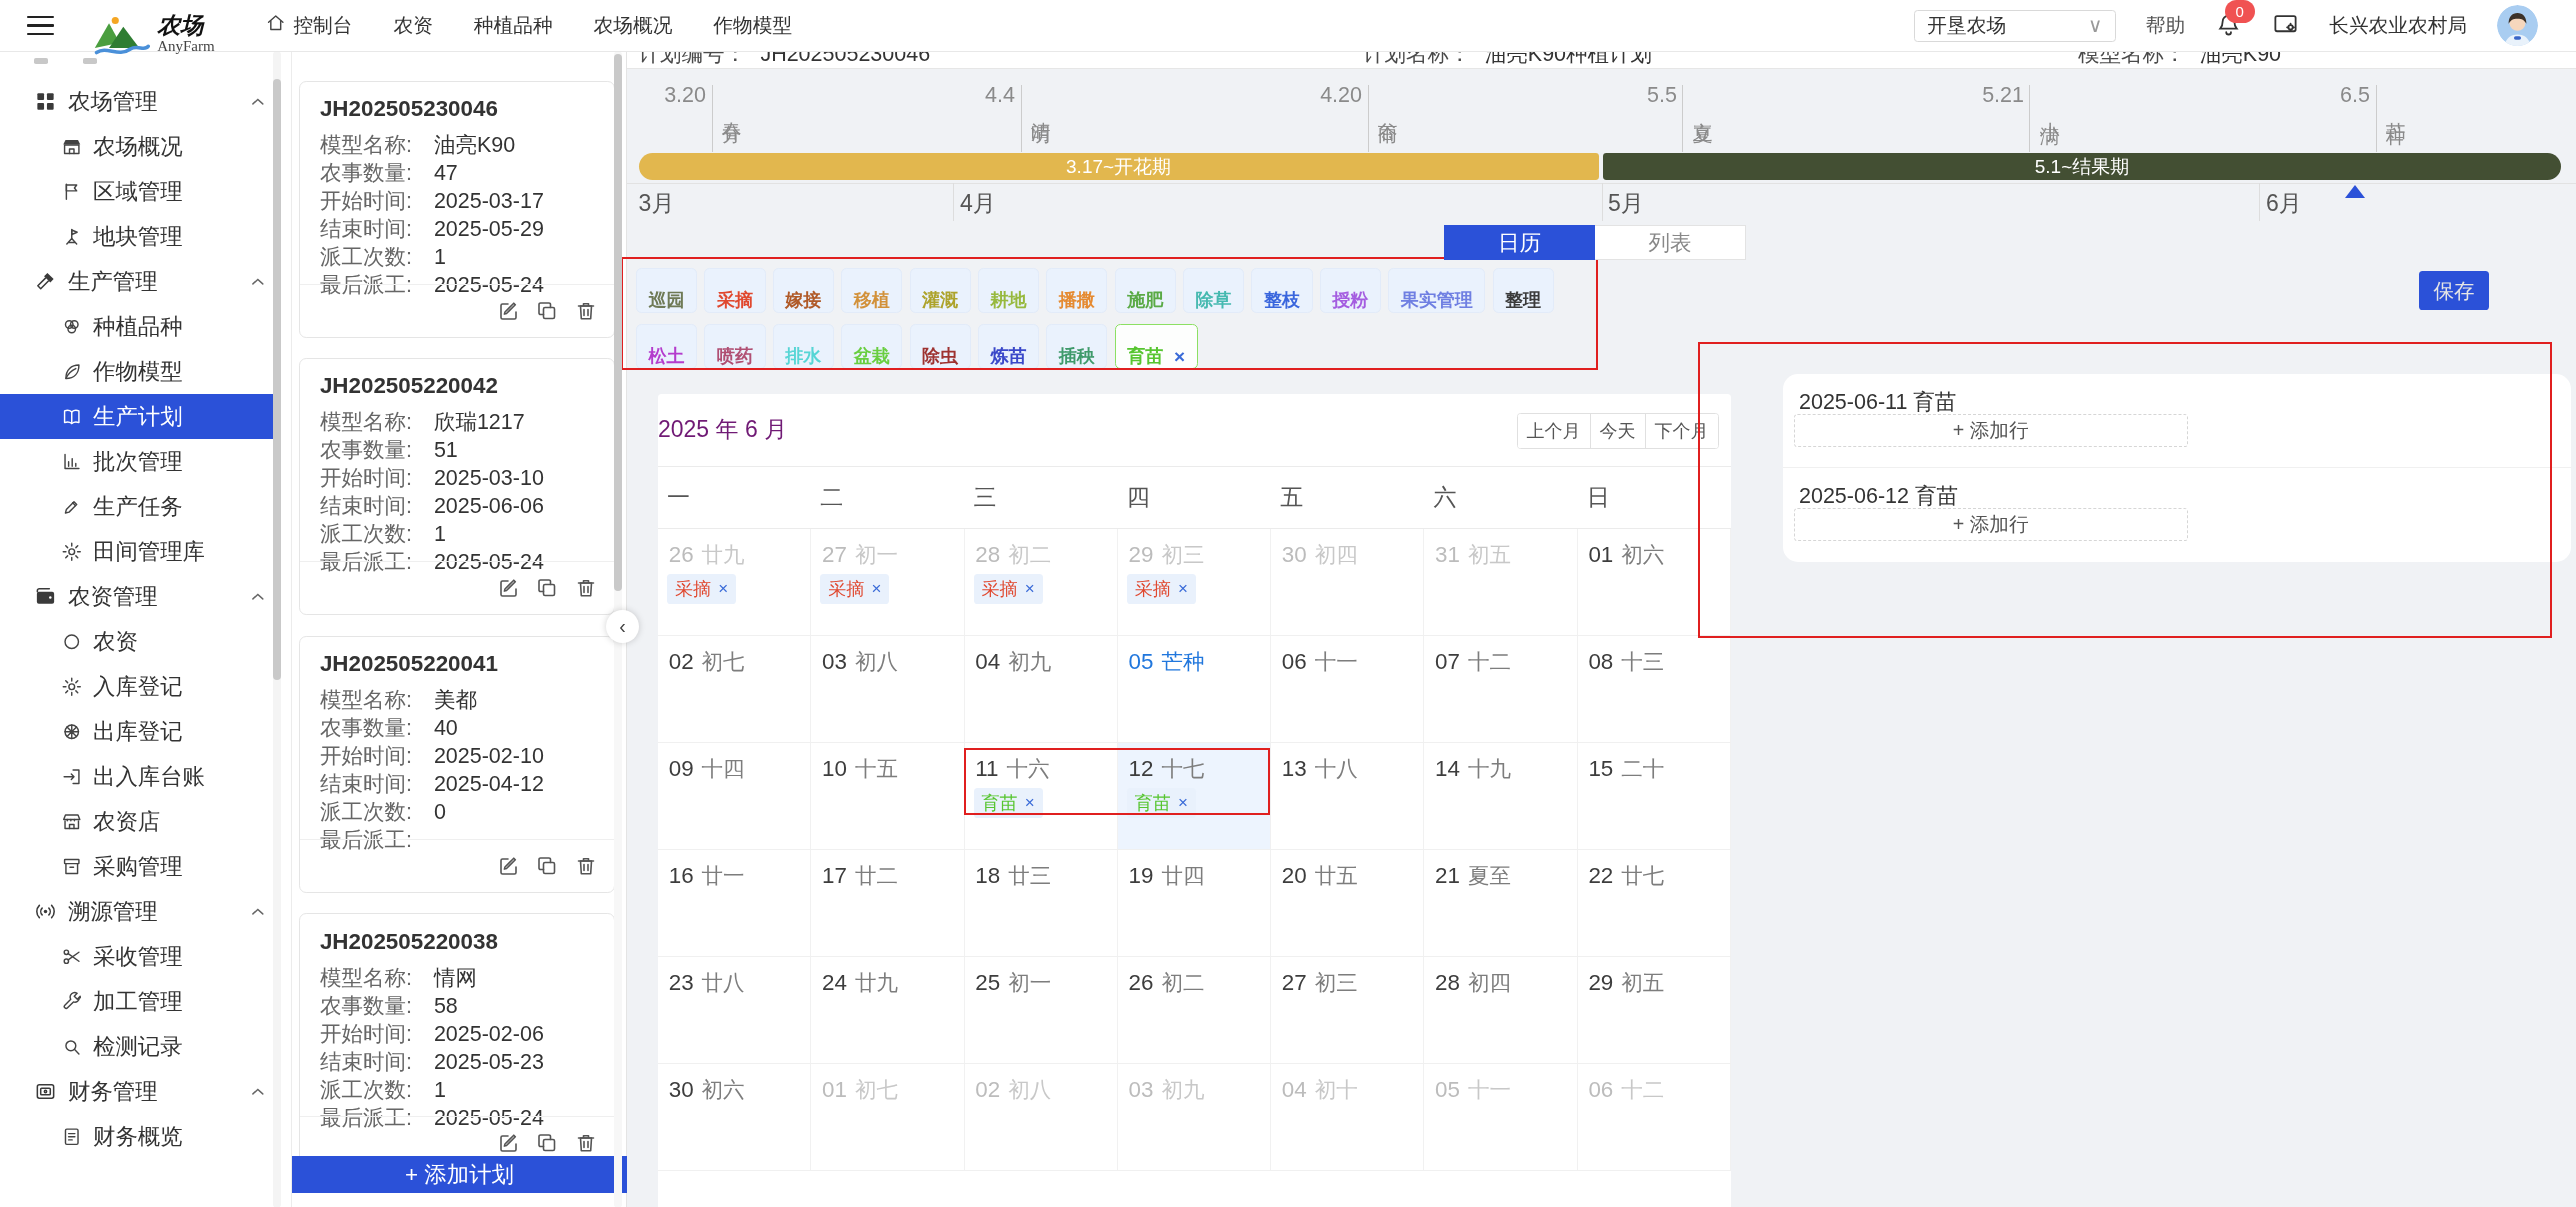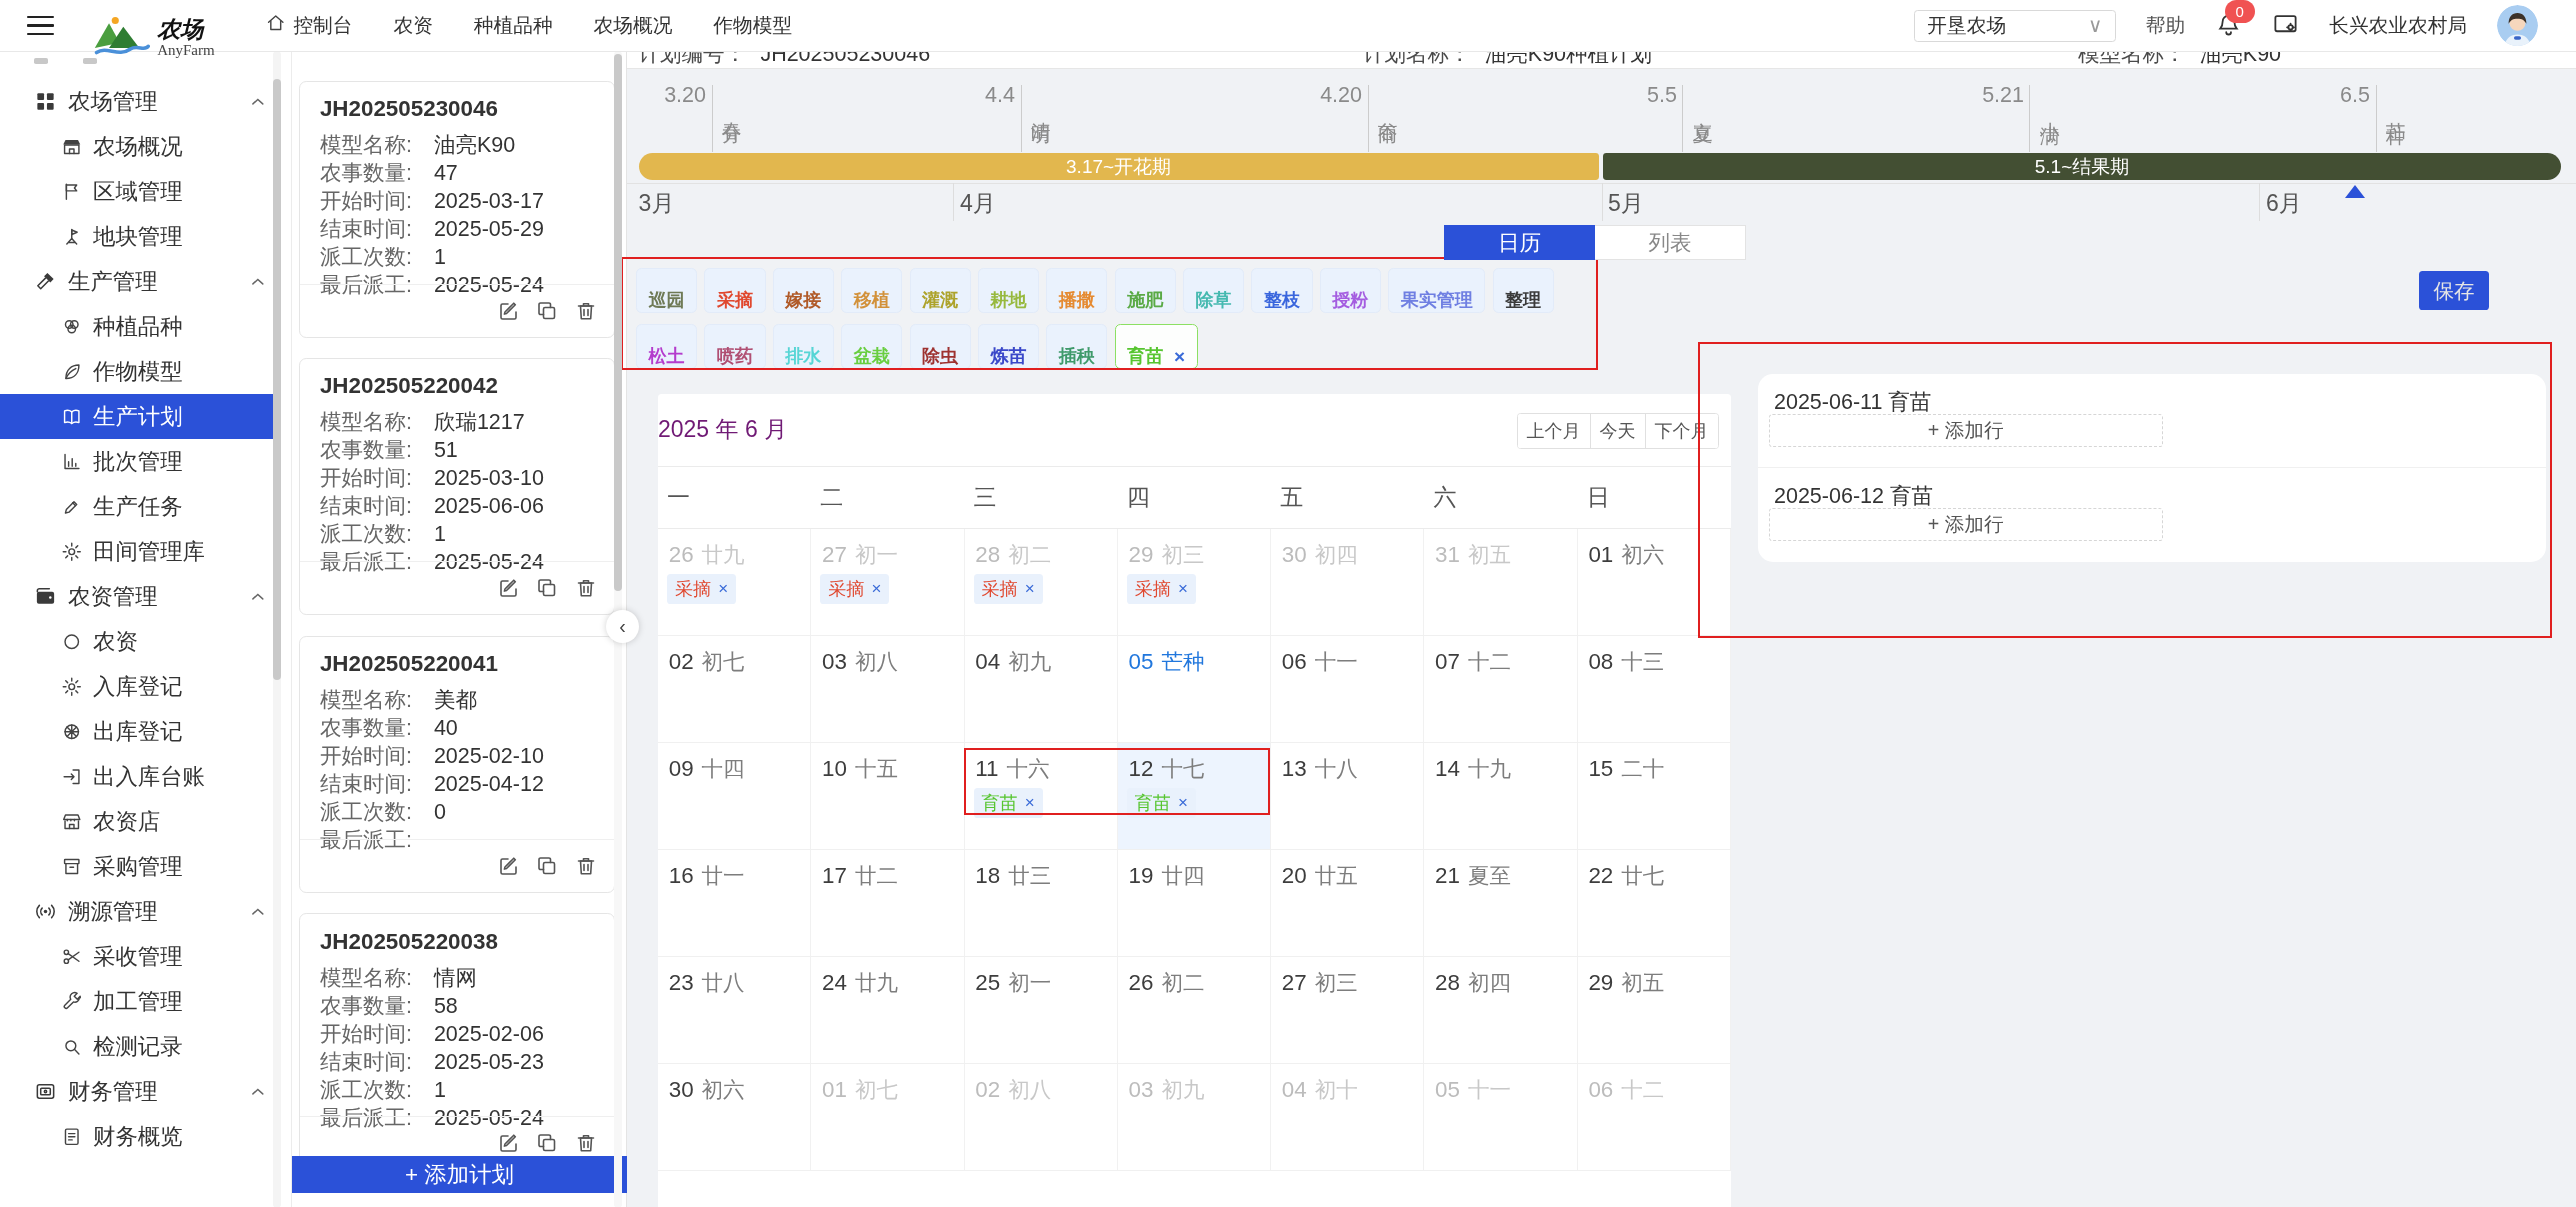--- a/index.html
+++ b/index.html
@@ -3,21 +3,21 @@
 <meta charset="utf-8">
 <style>
   html,body{margin:0;padding:0;background:#e8e8e8;}
   .app{position:relative;width:2576px;height:1208px;background:#f0f2f5;overflow:hidden;
        font-family:"Liberation Sans","DejaVu Sans",sans-serif;color:#333;}
   
   .navbar{position:absolute;left:0;top:0;width:2576px;height:51px;background:#fff;
           border-bottom:0.9px solid #e8e8e8;display:flex;align-items:center;z-index:40;}
   .hamburger{width:27px;height:19.7px;margin-left:27px;display:flex;flex-direction:column;justify-content:space-between;cursor:pointer;}
   .hamburger span{display:block;height:2.7px;background:#222;border-radius:0.9px;}
-  .logo{display:flex;align-items:center;margin-left:39px;margin-top:25px;}
+  .logo{display:flex;align-items:flex-start;margin-left:39px;margin-top:25px;}
   .logo-text{margin-left:7.2px;line-height:1;}
   .logo-cn{font-size:23px;font-weight:bold;font-style:italic;color:#111;}
   .logo-en{font-size:15px;color:#444;font-family:"Liberation Serif",serif;margin-top:1.8px;}
   .nav-items{display:flex;align-items:center;margin-left:50px;gap:41px;}
   .nav-item{font-size:19.7px;color:#333;display:flex;align-items:center;gap:7.2px;cursor:pointer;white-space:nowrap;}
   .nav-item svg{color:#444;}
   .nav-right{margin-left:auto;display:flex;align-items:center;gap:30px;padding-right:38px;}
   .farm-select{width:175px;height:30px;border:0.9px solid #d9d9d9;border-radius:3.6px;display:flex;align-items:center;
                justify-content:space-between;padding:0 12.5px;font-size:19.7px;color:#333;background:#fff;cursor:pointer;}
   .farm-select .chev{color:#999;}
@@ -97,21 +97,21 @@
   .cal-cell{width:14.2857%;height:107px;box-sizing:border-box;box-shadow:inset -0.9px -0.9px 0 #f0f0f0;position:relative;cursor:pointer;background:#fff;}
   .cal-cell.today{background:#edf4fe;}
   .cc-date{position:absolute;left:10.7px;top:10.7px;font-size:22.4px;color:#3d3d3d;white-space:nowrap;text-align:center;}
   .cc-date .lunar{color:#7d7d7d;margin-left:8px;font-size:21.5px;}
   .cal-cell.out .cc-date{color:#bcbcbc;} .cal-cell.out .cc-date .lunar{color:#c8c8c8;}
   .cal-cell.special .cc-date,.cal-cell.special .cc-date .lunar{color:#2177dd;}
   .cc-chip{position:absolute;left:9px;top:45px;height:30px;padding:0 8px;background:#e9f1fc;border-radius:3.6px;
            display:inline-flex;align-items:center;font-size:18px;cursor:pointer;}
   .cc-chip .tag-x{font-size:17px;margin-left:7.2px;}
   
-  .events{position:absolute;left:1131px;top:323px;width:788px;height:188px;background:#fff;border-radius:15px;}
+  .events{position:absolute;left:1156px;top:323px;width:788px;height:188px;background:#fff;border-radius:15px;}
   .ev-sec{position:absolute;left:0;right:0;height:93px;}
   .ev-title{position:absolute;left:16px;top:12.5px;font-size:21.5px;color:#333;}
   .ev-add{position:absolute;left:10.7px;top:40px;width:394px;height:33px;border:0.9px dashed #d6d6d6;border-radius:3.6px;
           background:#fff;display:flex;align-items:center;justify-content:center;font-size:19.7px;color:#555;cursor:pointer;box-sizing:border-box;}
   .ev-divider{position:absolute;left:0;right:0;top:93px;border-top:0.9px solid #f0f0f0;}
   
   .anno{position:absolute;border:2.7px solid #e01f1f;z-index:50;pointer-events:none;box-sizing:border-box;}
   
   .collapse-handle{position:absolute;left:606px;top:610px;width:33px;height:33px;border-radius:50%;background:#fff;
                    box-shadow:0 0 7.2px rgba(0,0,0,.18);display:flex;align-items:center;justify-content:center;

